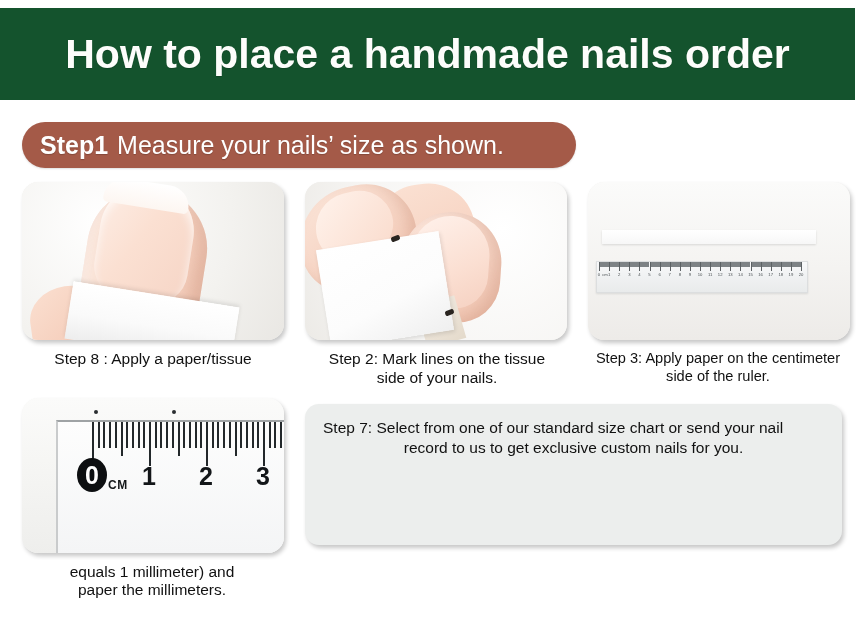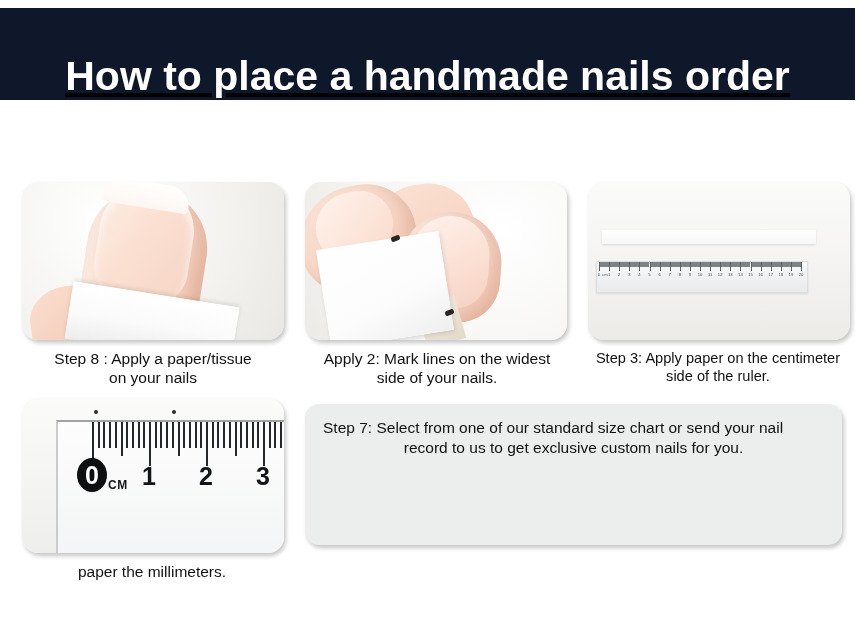--- a/index.html
+++ b/index.html
@@ -7,22 +7,22 @@
     width: 860px; height: 631px;
     background: #ffffff;
     font-family: "Liberation Sans", sans-serif;
     overflow: hidden;
   }
   .page { position: relative; width: 860px; height: 631px; background:#fff; }
 
   
   .banner {
     position: absolute; left: 0; top: 8px; width: 855px; height: 92px;
-    background: #0f172a;
-    display: flex; align-items: flex-end; justify-content: center; text-decoration: underline;
+    background: #14532d;
+    display: flex; align-items: center; justify-content: center;
   }
   .banner-title {
     color: #fdfdfb;
     font-size: 41px;
     font-weight: bold;
     letter-spacing: 0px;
     white-space: nowrap;
     text-shadow: 0 1px 1px rgba(0,0,0,.18);
   }
 
@@ -253,20 +253,24 @@
 </style>
 </head>
 <body>
 
 <div class="page">
 
   <div class="banner">
     <div class="banner-title">How to place a handmade nails order</div>
   </div>
 
+  <div class="step-pill">
+    <span class="lbl-bold">Step1</span>
+    <span class="lbl-reg">Measure your nails’ size as shown.</span>
+  </div>
 
   <div class="card card-r1 c1">
     <div class="photo">
       <div class="p1-bg"></div>
       <div class="p1-knuckle"></div>
       <div class="p1-finger"></div>
       <div class="p1-nail"></div>
       <div class="p1-nailtip"></div>
       <div class="p1-tissue"></div>
     </div>
@@ -518,24 +522,23 @@
             <span style="left: 193.9px;">19</span>
             <span style="left: 204px;">20</span>
             <span style="left: 8.06px;">cm</span>
           </div>
       </div>
     </div>
   </div>
 
   <div class="caption cap1">
     <div>Step 8 : Apply a paper/tissue</div>
-    <div>on your nails</div>
   </div>
   <div class="caption cap2">
-    <div>Apply 2: Mark lines on the widest</div>
+    <div>Step 2: Mark lines on the tissue</div>
     <div>side of your nails.</div>
   </div>
   <div class="caption cap3">
     <div>Step 3: Apply paper on the centimeter</div>
     <div>side of the ruler.</div>
   </div>
 
   <div class="card card-ruler">
     <div class="ruler-photo">
       <div class="rp-body"></div>
@@ -590,16 +593,17 @@
   </div>
 
   <div class="info-panel">
     <div class="info-line wrap">
       <span>Step 7: Select from one of our standard size chart or send your nail</span>
       <span class="l2">record to us to get exclusive custom nails for you.</span>
     </div>
   </div>
 
   <div class="cap4">
+    <div>equals 1 millimeter) and</div>
     <div>paper the millimeters.</div>
   </div>
 
 </div>
 
 </body></html>

